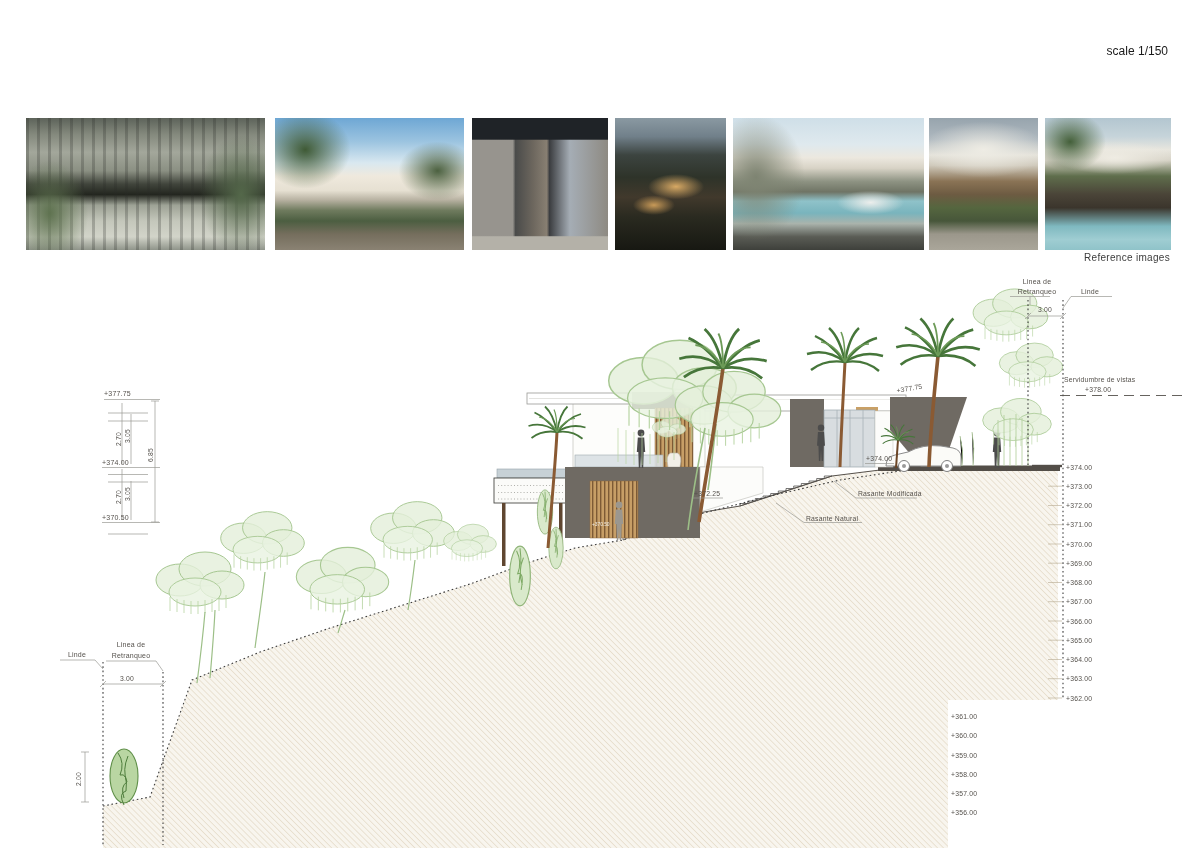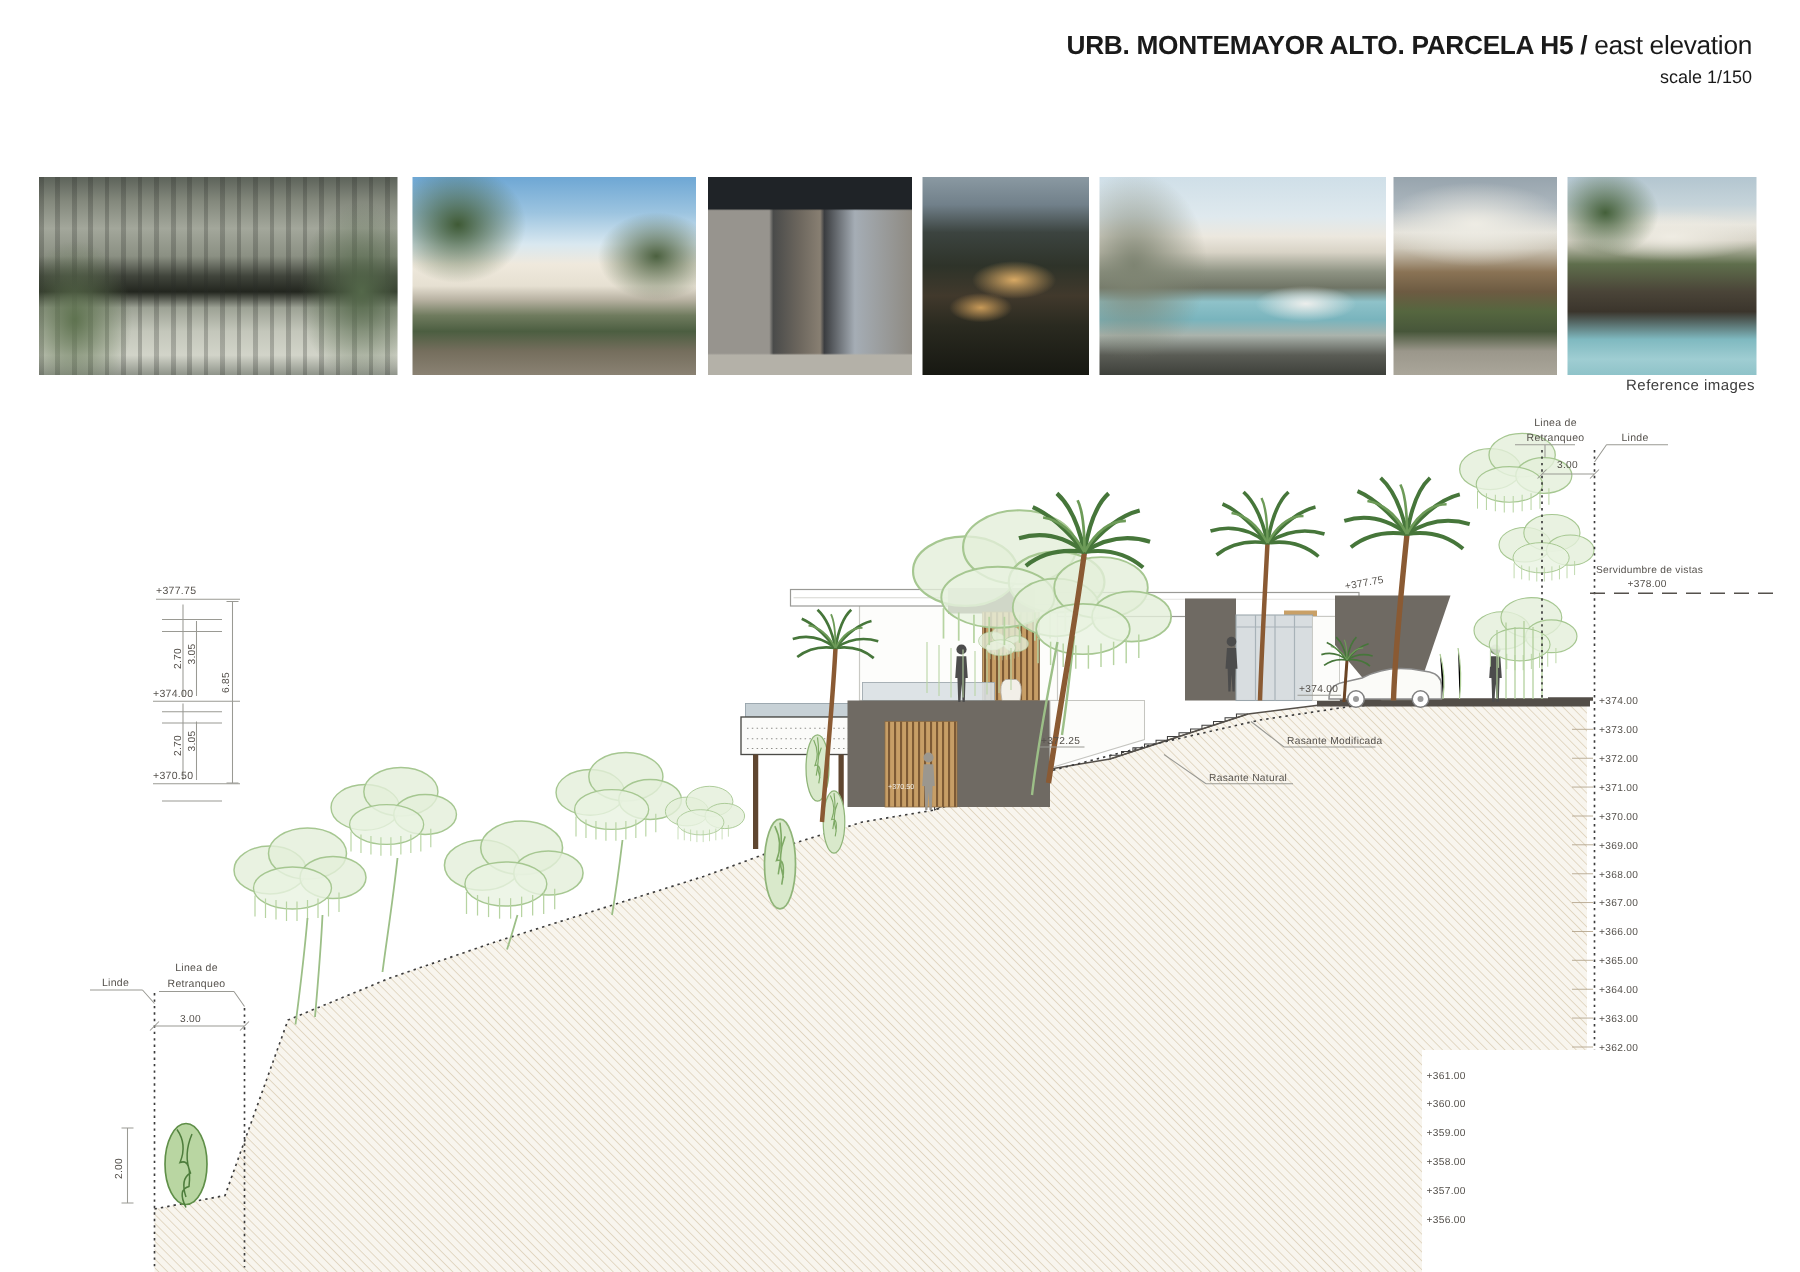--- a/index.html
+++ b/index.html
@@ -48,21 +48,20 @@
   .tiny{font-size:4.8px;fill:#f2efe7;}
   .ann{stroke:#9a9a94;stroke-width:.7;fill:none;}
   .dot{stroke:#3c3c3c;stroke-width:1.1;fill:none;stroke-dasharray:1.6 2.7;}
   .grade{stroke:#55504a;stroke-width:1;fill:none;}
 </style>
 </head>
 <body>
 
 <div id="sheet">
 
-  <div class="title1"><b>URB. MONTEMAYOR ALTO. PARCELA H5 /</b><span> east elevation</span></div>
   <div class="title2">scale 1/150</div>
 
   <div>
     <div class="thumb t1"></div>
     <div class="thumb t2"></div>
     <div class="thumb t3"></div>
     <div class="thumb t4"></div>
     <div class="thumb t5"></div>
     <div class="thumb t6"></div>
     <div class="thumb t7"></div>

